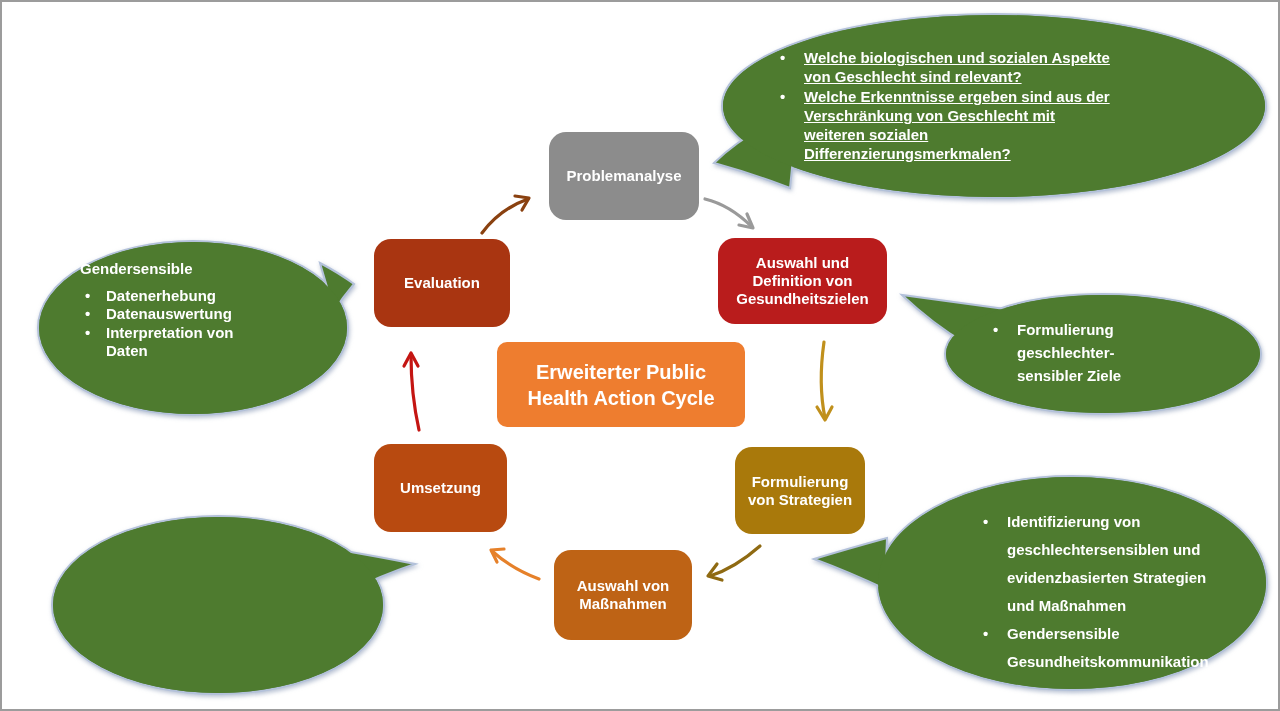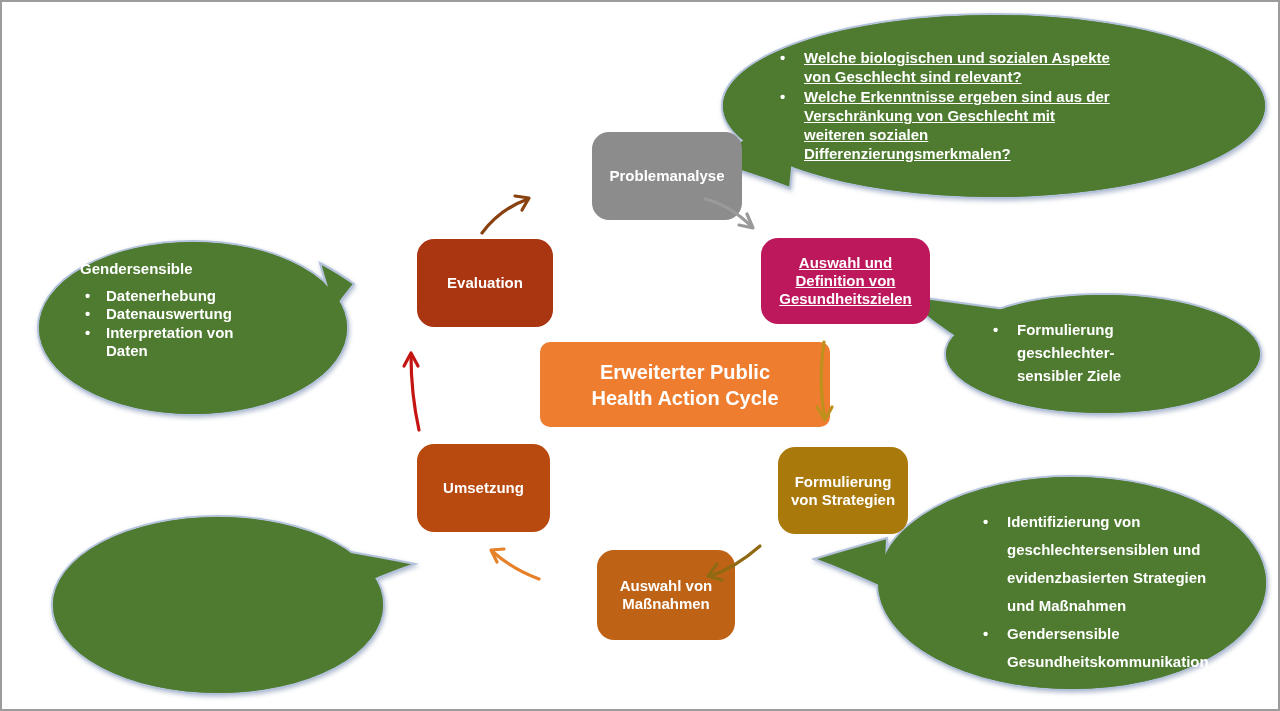--- a/index.html
+++ b/index.html
@@ -1,29 +1,29 @@
 <!DOCTYPE html>
 <html><head>
 <meta charset="utf-8">
 <style>
   html,body{margin:0;padding:0;background:#fff;font-family:"Liberation Sans",sans-serif;}
   .canvas{position:relative;width:1276px;height:707px;border:2px solid #9c9c9c;background:#ffffff;overflow:hidden;}
 
   
   .node{position:absolute;border-radius:17px;color:#ffffff;font-weight:bold;
         display:flex;align-items:center;justify-content:center;text-align:center;
-        font-size:15px;line-height:18px;z-index:3;margin-left:43px;}
+        font-size:15px;line-height:18px;z-index:3;}
   .node .lbl{white-space:pre-line;}
   .node-problemanalyse{left:547px;top:130px;width:150px;height:88px;}
   .node-ziele{left:716px;top:236px;width:169px;height:86px;}
   .node-strategien{left:733px;top:445px;width:130px;height:87px;}
   .node-massnahmen{left:552px;top:548px;width:138px;height:90px;}
   .node-umsetzung{left:372px;top:442px;width:133px;height:88px;}
   .node-evaluation{left:372px;top:237px;width:136px;height:88px;}
-  .node-center{left:495px;top:340px;width:290px;height:85px;border-radius:10px;
+  .node-center{left:495px;top:340px;width:248px;height:85px;border-radius:10px;
                font-size:20px;line-height:26px;}
 
   
   .bubble{position:absolute;z-index:1;}
   .bubble svg{display:block;filter:drop-shadow(1px 2px 2px rgba(110,130,165,.5));}
   .bubble-shape{stroke:#b3c1da;stroke-width:2;}
   .bubble-fill-only{stroke:none;}
 
   .callout-text{position:absolute;z-index:2;color:#ffffff;font-weight:bold;font-size:15px;}
   .callout-text ul{list-style:none;margin:0;padding:0;}
@@ -134,21 +134,21 @@
       <li>Datenerhebung</li>
       <li>Datenauswertung</li>
       <li>Interpretation von
 Daten</li>
     </ul>
   </div>
 
   <div class="node node-problemanalyse" style="background-color: rgb(140, 140, 140);">
     <span class="lbl">Problemanalyse</span>
   </div>
-  <div class="node node-ziele" style="background-color: #be185d; text-decoration: underline;">
+  <div class="node node-ziele" style="background-color: #b91c1c;">
     <span class="lbl">Auswahl und
 Definition von
 Gesundheitszielen</span>
   </div>
   <div class="node node-strategien" style="background-color: rgb(169, 121, 11);">
     <span class="lbl">Formulierung
 von Strategien</span>
   </div>
   <div class="node node-massnahmen" style="background-color: rgb(190, 99, 21);">
     <span class="lbl">Auswahl von

